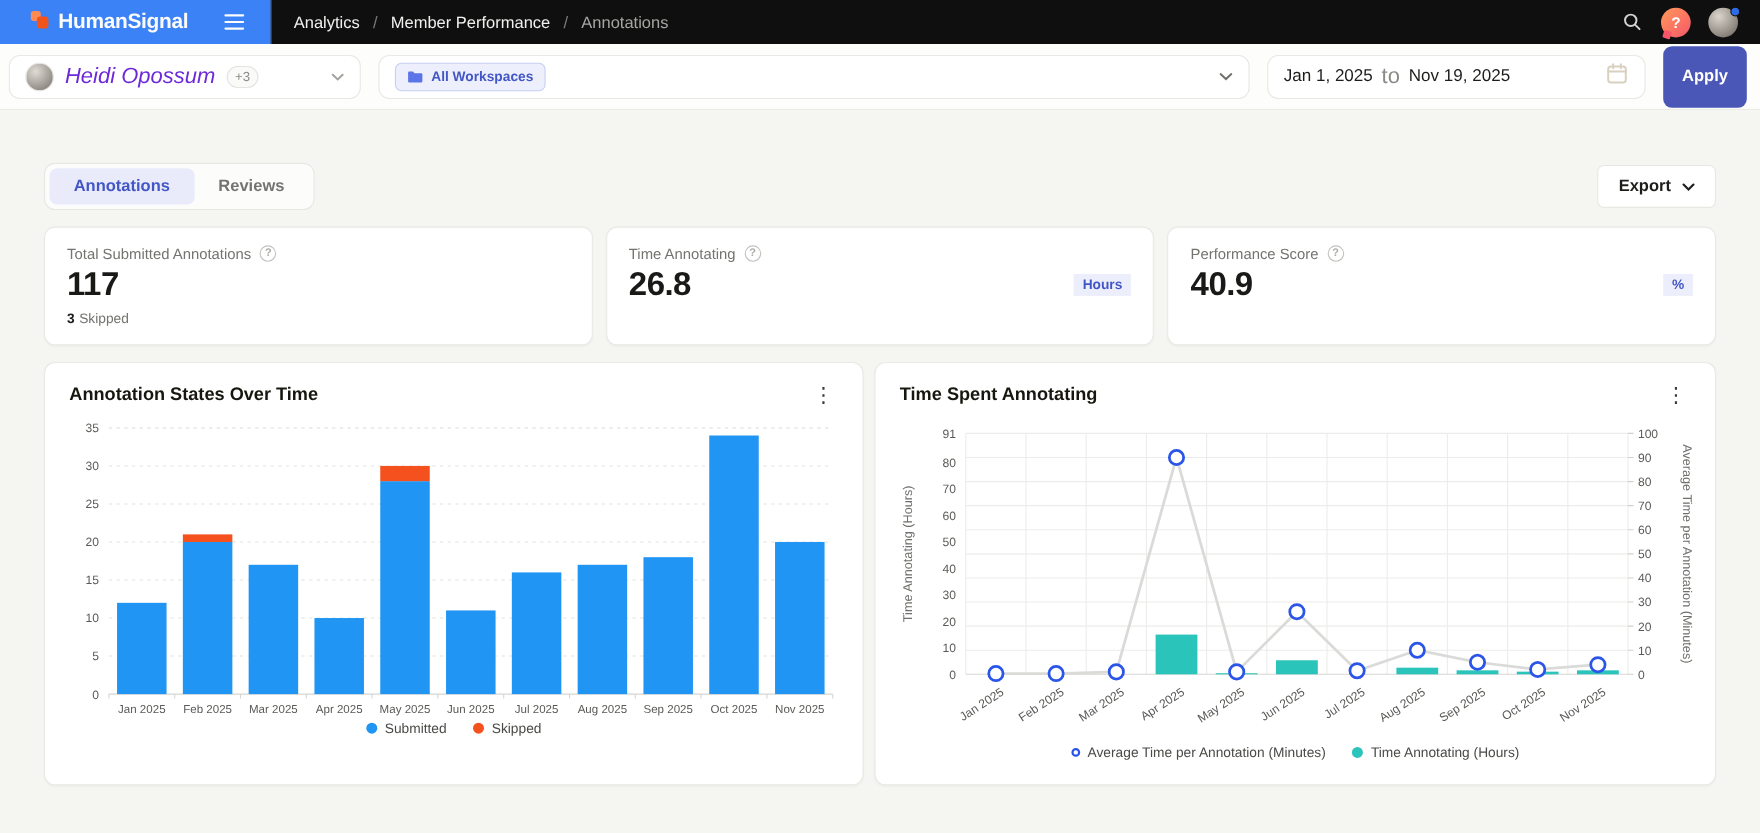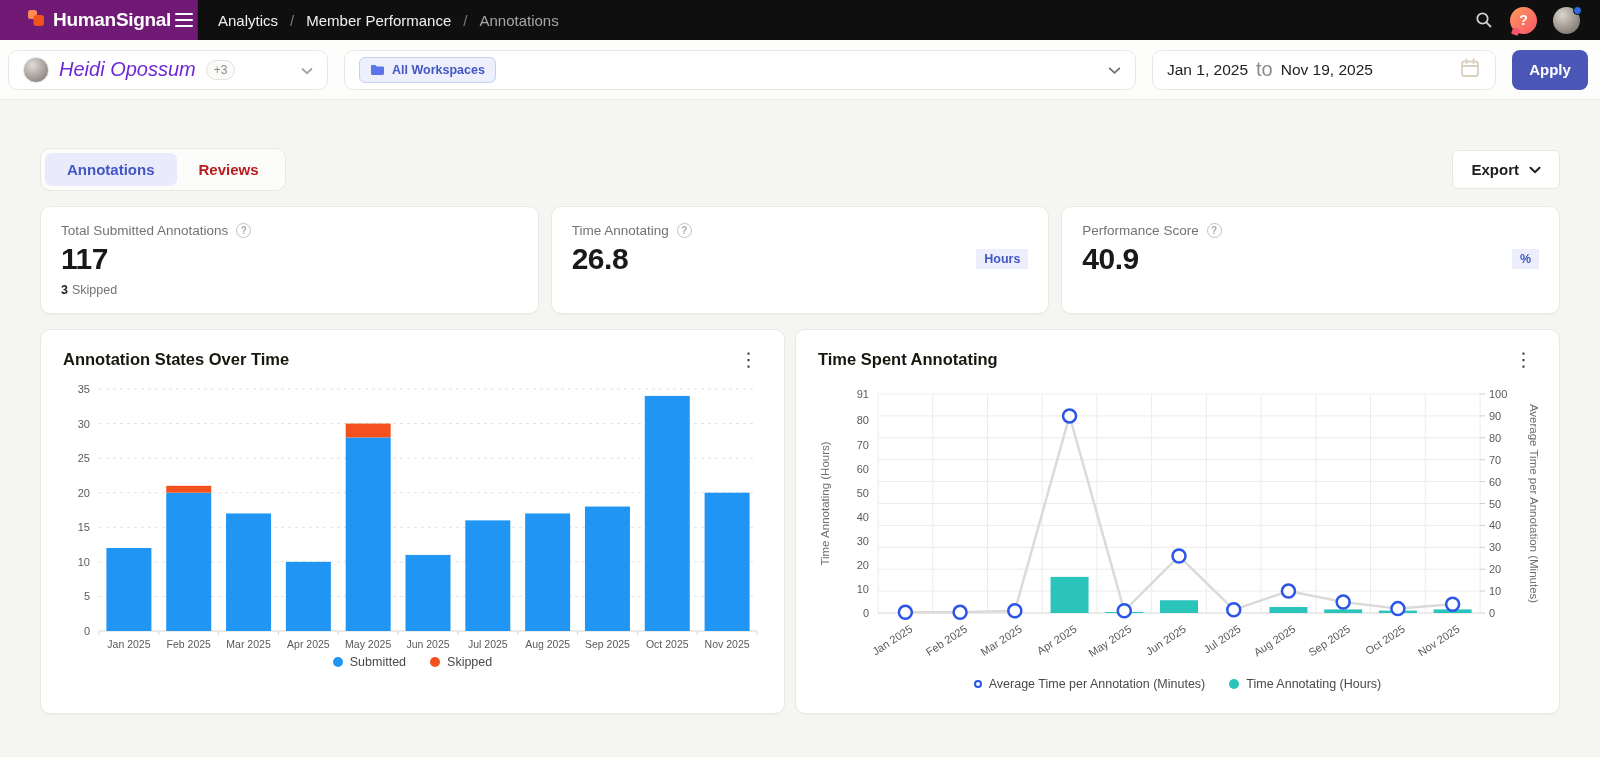--- a/index.html
+++ b/index.html
@@ -1,21 +1,21 @@
 <!DOCTYPE html>
 <html><head>
 <meta charset="utf-8">
 <style>
   * { margin:0; padding:0; box-sizing:border-box; }
   html,body { width:1600px; height:757px; overflow:hidden; }
   body { font-family:"Liberation Sans", sans-serif; background:#f5f5f2; color:#1d1d1b; }
 
   
   .topbar { display:flex; align-items:stretch; height:40px; background:#0f0f0f; color:#fff; }
-  .topbar-left { display:flex; align-items:center; width:198px; background:#701a75; border-right:1px solid #333; padding:0 0 0 26px;text-align:right; }
+  .topbar-left { display:flex; align-items:center; width:247px; background:#3b82f6; border-right:1px solid #333; padding:0 0 0 26px;text-align:right; }
   .brand { display:flex; align-items:center; gap:7px; }
   .brand-text { font-size:19px; font-weight:700; letter-spacing:-0.3px; color:#fbfbfa; }
   .hamburger { margin-left:auto; margin-right:20px; display:flex; flex-direction:column; gap:3.5px; cursor:pointer; padding:4px; }
   .hamburger span { display:block; width:18px; height:2.5px; background:#fdfdfd; border-radius:2px; }
   .breadcrumb { display:flex; align-items:center; gap:12px; padding-left:20px; font-size:15px; font-weight:500; }
   .crumb { color:#f0f0ee; }
   .crumb-sep { color:#7c7c79; }
   .crumb.last { color:#a6a6a3; }
   .topbar-right { margin-left:auto; display:flex; align-items:center; gap:16px; padding-right:20px; }
   .help-bubble { position:relative; width:27px; height:27px; border-radius:50%; background:linear-gradient(135deg,#ff9a5a 0%,#f7566a 100%); display:flex; align-items:center; justify-content:center; color:#fff; font-weight:700; font-size:14px; cursor:pointer; }
@@ -31,27 +31,27 @@
   .member-name { font-size:20px; color:#6d28d9; font-weight:500;font-style:italic; }
   .more-pill { font-size:12px; color:#8a8a86; background:#fafaf8; border:1px solid #e3e3e0; border-radius:999px; padding:2px 7px; }
   .member-select .chev { margin-left:auto; }
   .workspace-select { flex:1; padding:0 14px; cursor:pointer;text-align:right; }
   .ws-chip { display:flex; align-items:center; gap:7px; background:#edf0fc; border:1px solid #c6cef4; border-radius:6px; padding:5px 10px; color:#4356c6; font-size:12.5px; font-weight:700; }
   .workspace-select .chev { margin-left:auto; }
   .date-range { width:344px; padding:0 14px; gap:8px; font-size:15.5px; cursor:pointer; }
   .date-part { color:#1d1d1b; font-weight:500; }
   .date-to { color:#8a8a86; font-size:20px; }
   .calendar-icon { margin-left:auto; }
-  .apply-btn { width:76px; height:40px; border:none; border-radius:8px; background:#4a57b7; color:#fff; font-family:inherit; font-size:15px; font-weight:700; cursor:pointer; }
+  .apply-btn { width:76px; height:56px; border:none; border-radius:8px; background:#4a57b7; color:#fff; font-family:inherit; font-size:15px; font-weight:700; cursor:pointer; }
 
   
   .main { padding:0 40px; }
   .toolrow { display:flex; align-items:center; justify-content:space-between; margin-top:48px; }
   .tabgroup { display:flex; background:#fcfcfb; border:1px solid #e7e7e4; border-radius:10px; padding:4px; }
-  .tab { padding:8px 22px; font-size:15px; font-weight:600; color:#b91c1c; border-radius:7px; cursor:pointer; }
+  .tab { padding:8px 22px; font-size:15px; font-weight:600; color:#737373; border-radius:7px; cursor:pointer; }
   .tab.active { background:#e9ebfb; color:#4356c6; font-weight:700; }
   .export-btn { display:flex; align-items:center; gap:10px; background:#fff; border:1px solid #e7e7e4; border-radius:6px; padding:10px 18px; font-size:15px; font-weight:600; color:#1d1d1b; cursor:pointer; font-family:inherit; }
 
   .statrow { display:flex; gap:12px; margin-top:15px; }
   .stat-card { flex:1; background:#fff; border:1px solid #e9e9e6; border-radius:10px; min-height:108px; padding:16px 20px; display:flex; flex-direction:column; box-shadow:0 1px 2px rgba(0,0,0,.03); }
   .stat-label-row { display:flex; align-items:center; gap:8px; font-size:13.5px; color:#73736f; font-weight:500; }
   .q-icon { width:15px; height:15px; border:1.3px solid #c2c2be; border-radius:50%; color:#aaaaa6; font-size:10px; display:inline-flex; align-items:center; justify-content:center; font-weight:700; }
   .stat-value-row { display:flex; align-items:center; justify-content:space-between; margin-top:4px; }
   .stat-value { font-size:30px; font-weight:700; color:#191917; letter-spacing:-0.5px; }
   .unit-badge { background:#eceffb; color:#4356c6; font-size:12.5px; font-weight:700; border-radius:0; padding:3px 8px; }

